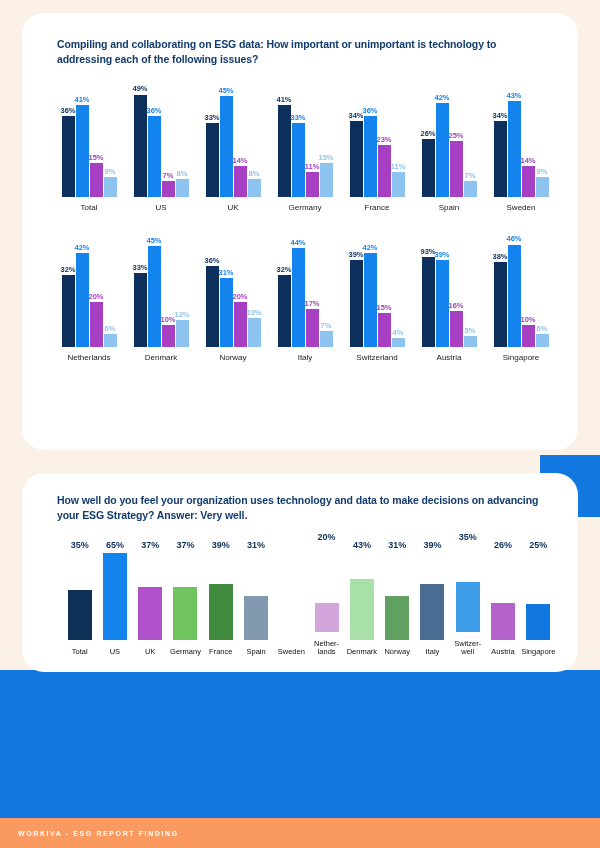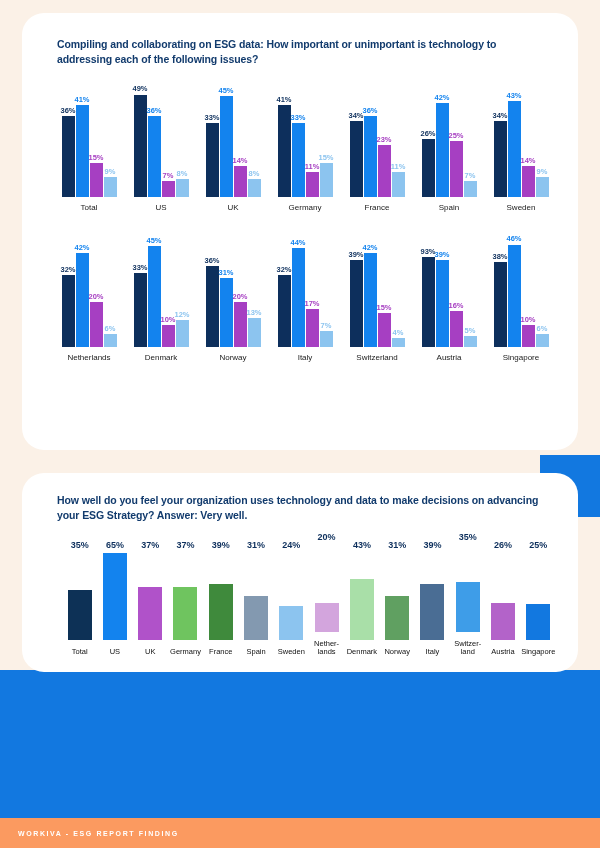--- a/index.html
+++ b/index.html
@@ -452,24 +452,20 @@
           <div class="sname">France</div>
         </div>
         <div class="sgroup">
           <div class="sbar-area">
             <div class="sbar-label">31%</div>
             <div class="sbar" style="height: 44px; background: rgb(131, 153, 176);"></div>
           </div>
           <div class="sname">Spain</div>
         </div>
         <div class="sgroup">
-          <div class="sbar-area">
-            <div class="sbar-label">24%</div>
-            <div class="sbar" style="height: 34px; background: rgb(140, 196, 239);"></div>
-          </div>
           <div class="sname">Sweden</div>
         </div>
         <div class="sgroup">
           <div class="sbar-area">
             <div class="sbar-label">20%</div>
             <div class="sbar" style="height: 29px; background: rgb(211, 165, 221);"></div>
           </div>
           <div class="sname">Nether-
 lands</div>
         </div>
@@ -493,21 +489,21 @@
             <div class="sbar" style="height: 56px; background: rgb(74, 109, 148);"></div>
           </div>
           <div class="sname">Italy</div>
         </div>
         <div class="sgroup">
           <div class="sbar-area">
             <div class="sbar-label">35%</div>
             <div class="sbar" style="height: 50px; background: rgb(62, 157, 232);"></div>
           </div>
           <div class="sname">Switzer-
-land</div>
+well</div>
         </div>
         <div class="sgroup">
           <div class="sbar-area">
             <div class="sbar-label">26%</div>
             <div class="sbar" style="height: 37px; background: rgb(179, 99, 201);"></div>
           </div>
           <div class="sname">Austria</div>
         </div>
         <div class="sgroup">
           <div class="sbar-area">

